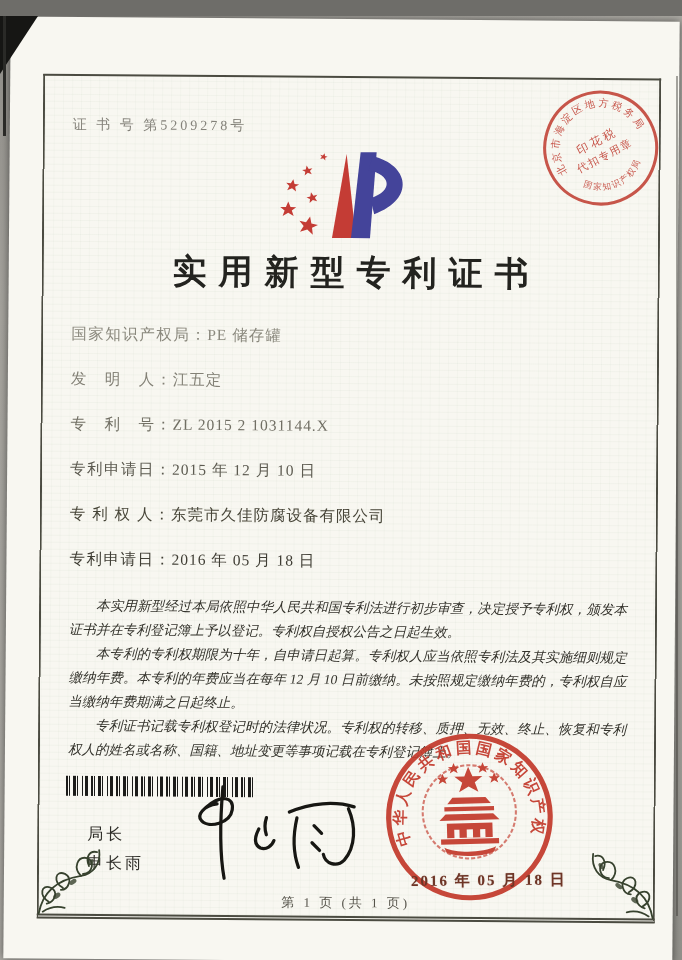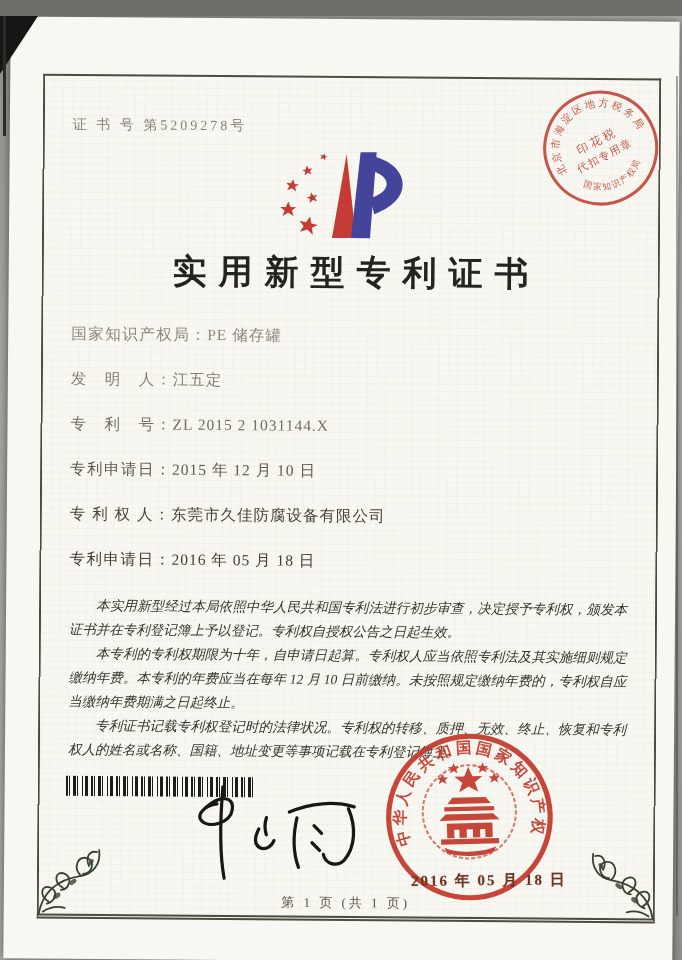--- a/index.html
+++ b/index.html
@@ -97,20 +97,24 @@
       </div>
 
       <div class="paras">
         <p>本实用新型经过本局依照中华人民共和国专利法进行初步审查，决定授予专利权，颁发本证书并在专利登记簿上予以登记。专利权自授权公告之日起生效。</p>
         <p>本专利的专利权期限为十年，自申请日起算。专利权人应当依照专利法及其实施细则规定缴纳年费。本专利的年费应当在每年 12 月 10 日前缴纳。未按照规定缴纳年费的，专利权自应当缴纳年费期满之日起终止。</p>
         <p>专利证书记载专利权登记时的法律状况。专利权的转移、质押、无效、终止、恢复和专利权人的姓名或名称、国籍、地址变更等事项记载在专利登记簿上。</p>
       </div>
 
       <div class="barcode"></div>
 
+      <div class="issuer">
+        <div>局长</div>
+        <div>申长雨</div>
+      </div>
 
       <svg class="sig-svg" viewBox="0 0 210 110">
         <g fill="none" stroke="#171713" stroke-width="3.4" stroke-linecap="round" stroke-linejoin="round">
           <path d="M40,30 C56,16 70,18 68,32 C66,46 44,52 36,44 C30,38 38,28 52,26"></path>
           <path d="M58,8 C56,34 54,72 60,104"></path>
           <path d="M96,52 C92,60 90,68 98,72 C104,74 110,70 112,64"></path>
           <path d="M104,40 C102,46 102,52 104,58"></path>
           <path d="M128,34 C150,24 176,22 196,28"></path>
           <path d="M136,40 C132,58 132,76 138,92"></path>
           <path d="M190,30 C198,48 198,70 186,84 C178,92 166,88 164,78"></path>

